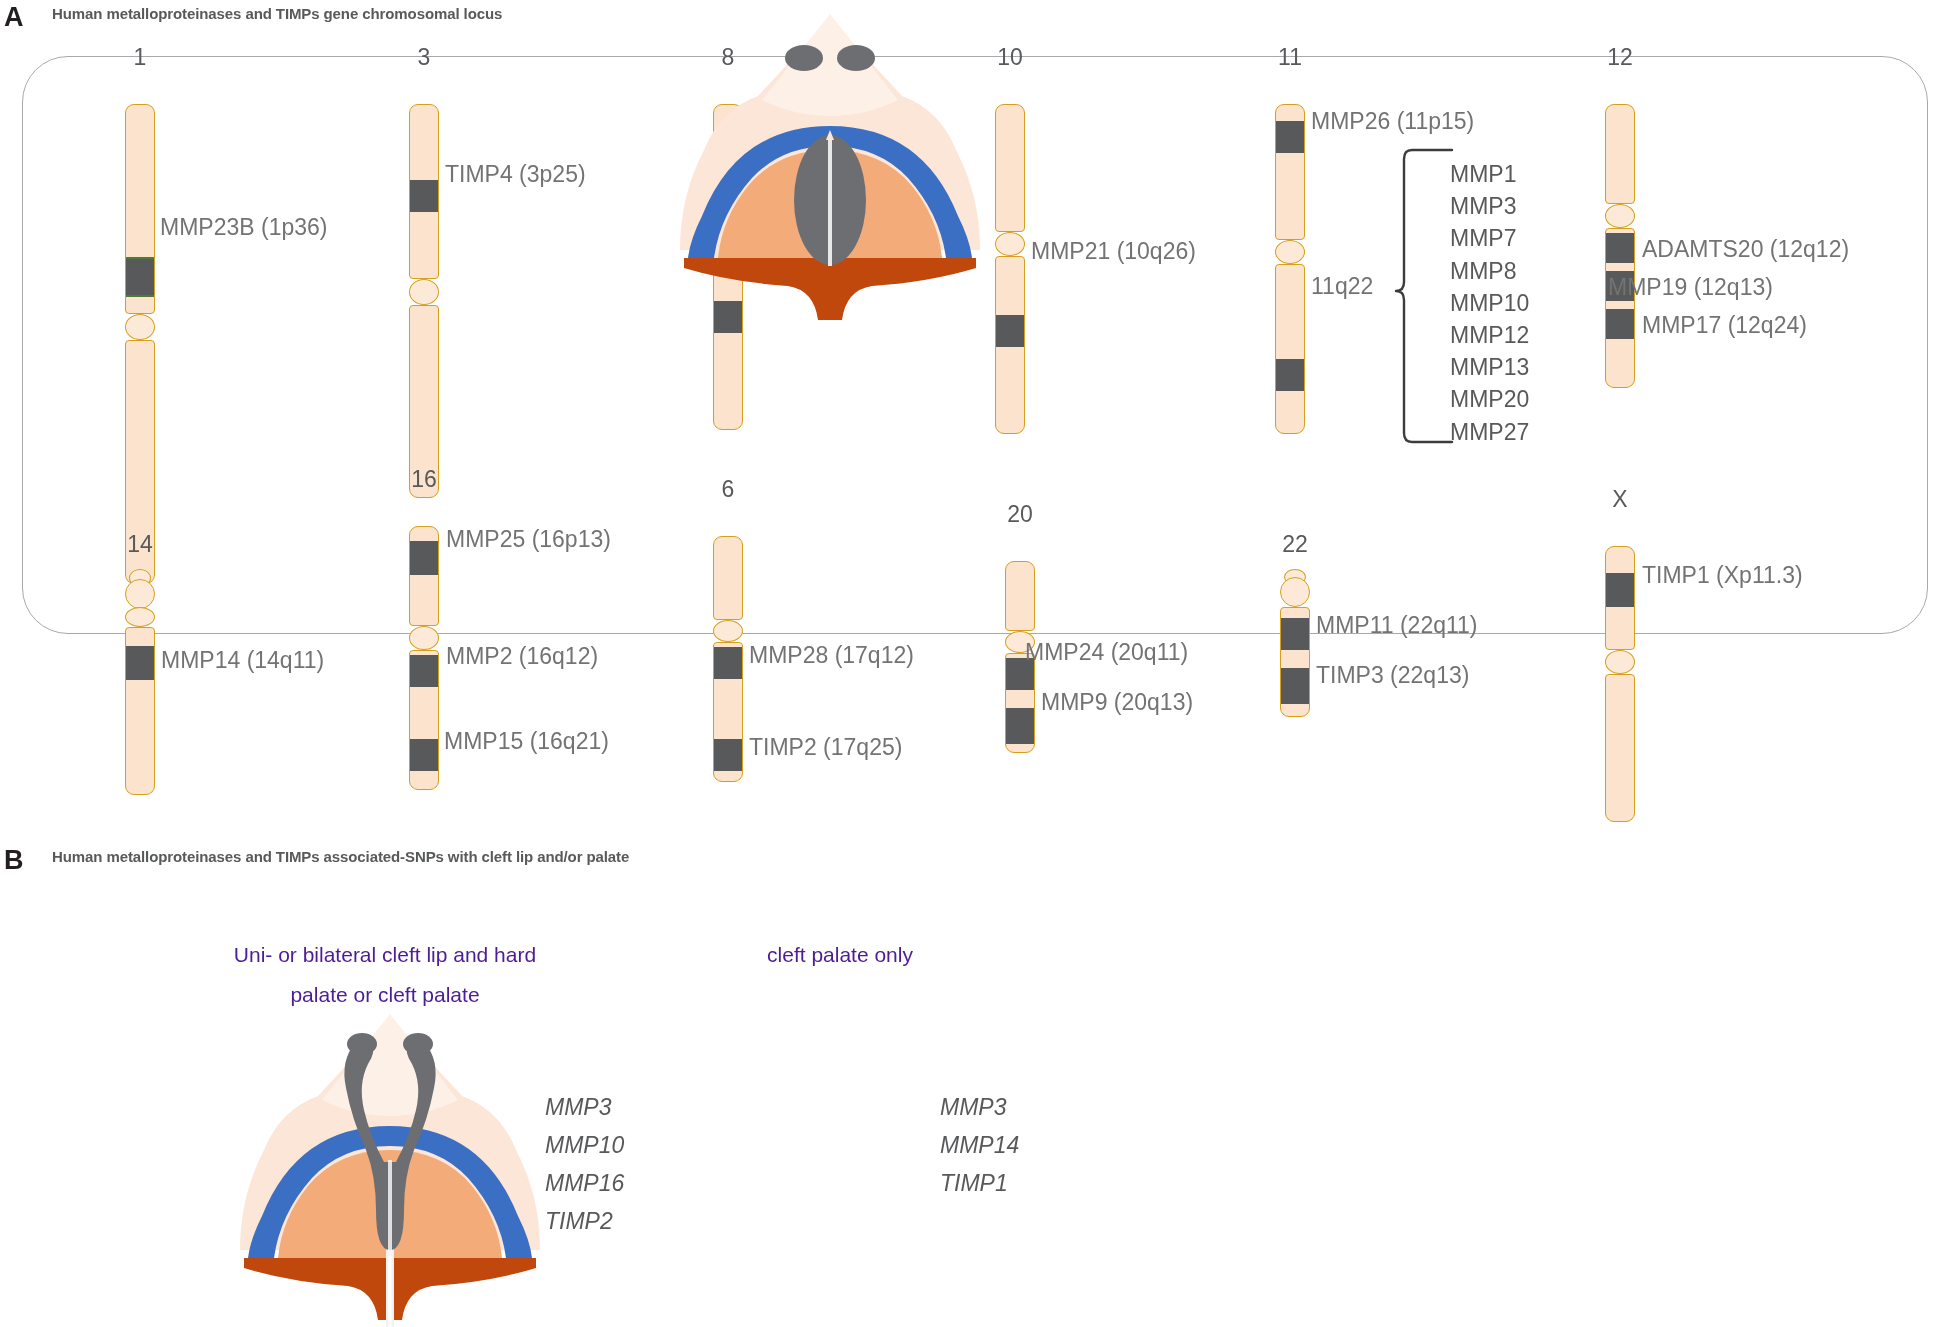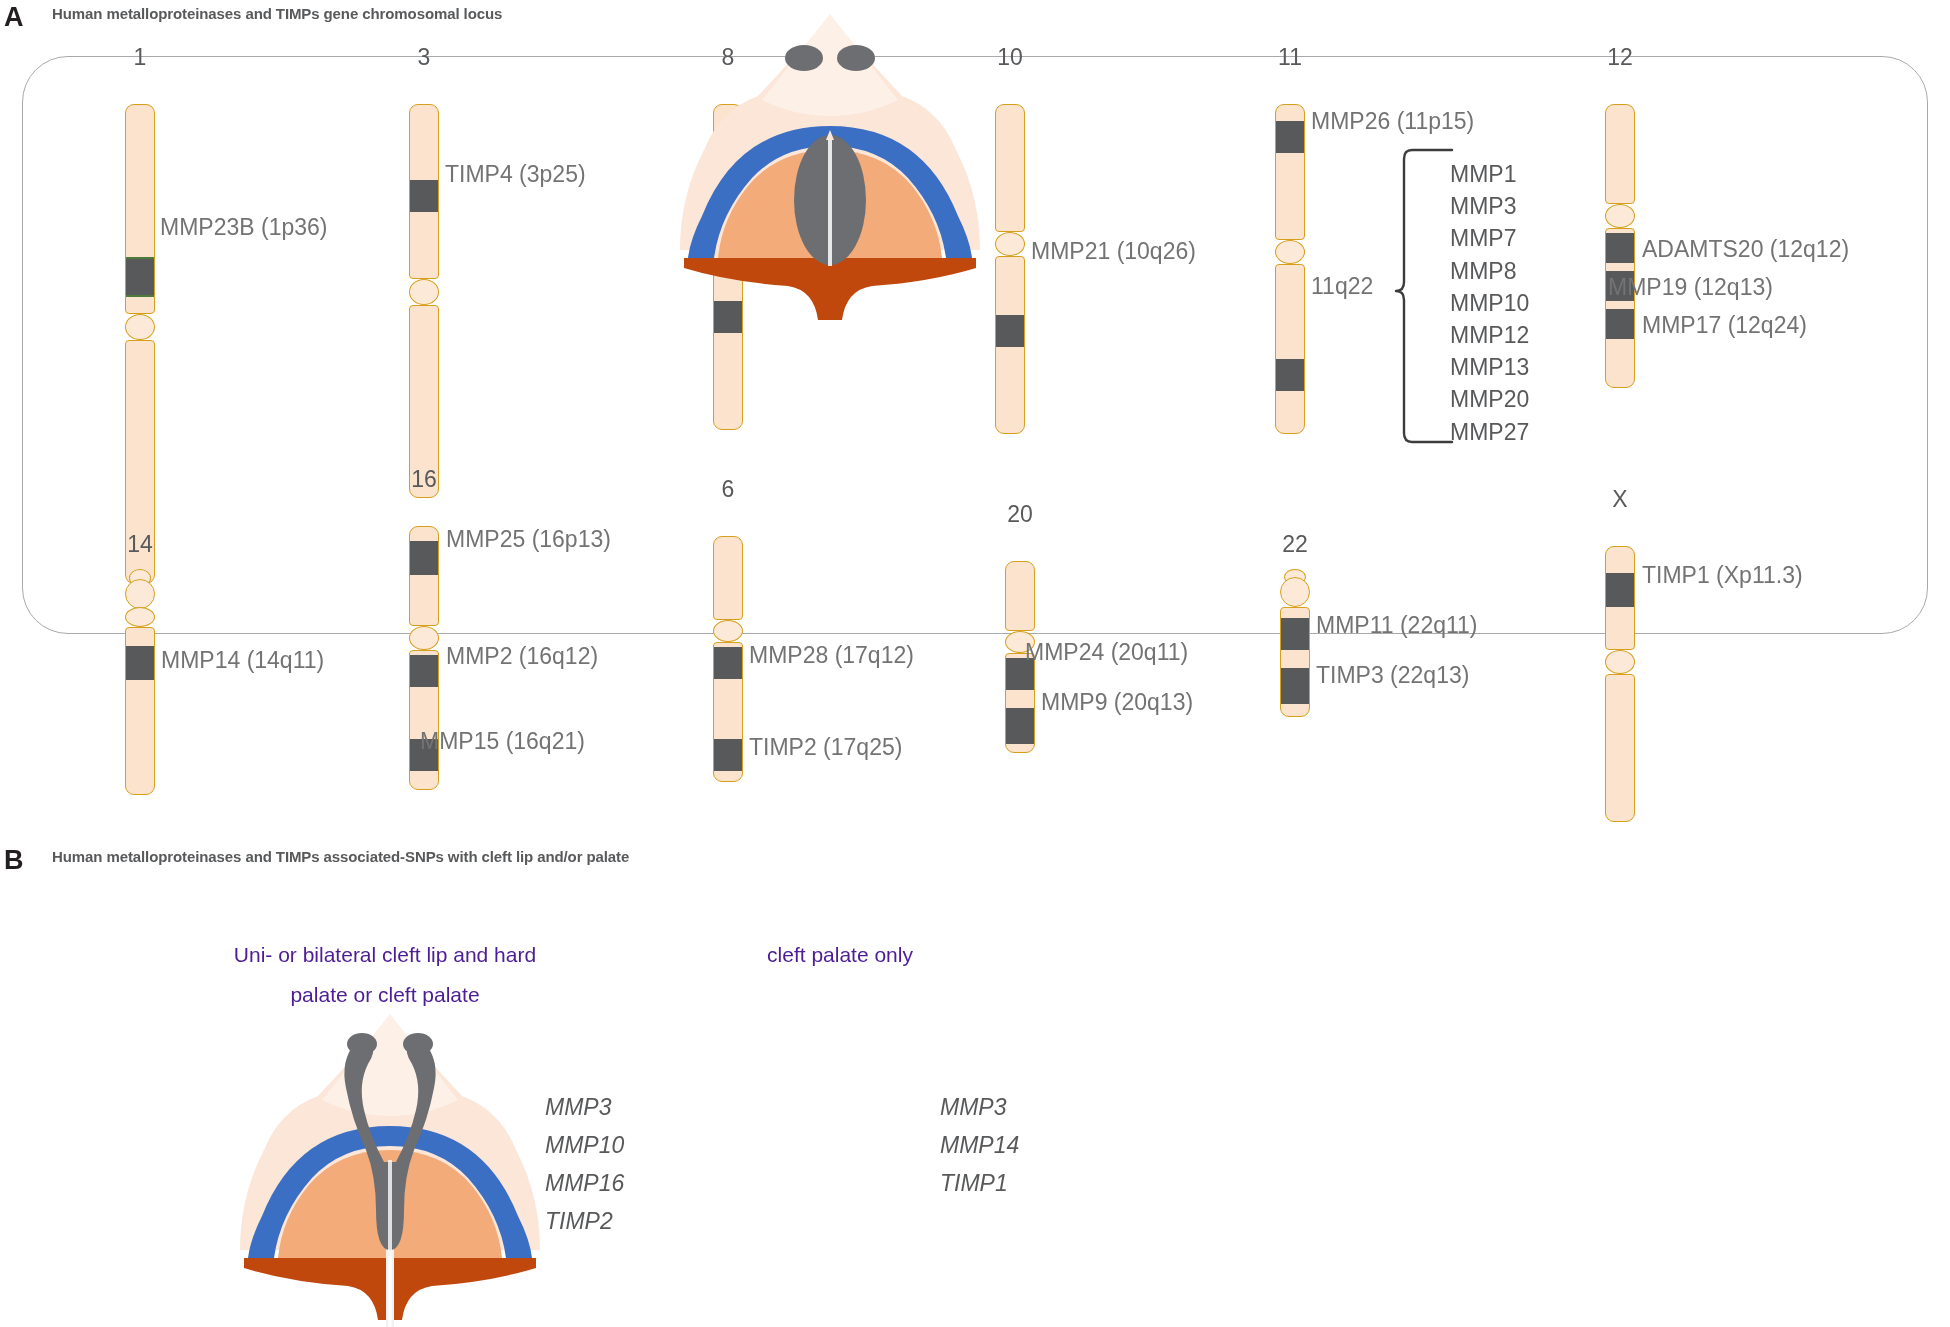--- a/index.html
+++ b/index.html
@@ -229,21 +229,21 @@
       <div class="band" style="top:14px; height:34px;"></div>
     </div>
     <div class="cent" style="top:126px; height:24px;"></div>
     <div class="arm bottom" style="top:150px; height:140px;">
       <div class="band" style="top:4px;  height:32px;"></div>
       <div class="band" style="top:88px; height:32px;"></div>
     </div>
   </div>
   <div class="glabel" style="left:446px; top:528px;">MMP25 (16p13)</div>
   <div class="glabel" style="left:446px; top:645px;">MMP2 (16q12)</div>
-  <div class="glabel" style="left:420px; top:730px;">MMP15 (16q21)</div>
+  <div class="glabel" style="left:444px; top:730px;">MMP15 (16q21)</div>
 
   <div class="chrom" style="left:713px; top:510px; width:30px; height:290px;">
     <div class="chrom-num" style="top:-34px;">6</div>
     <div class="arm top" style="top:26px; height:84px;"></div>
     <div class="cent" style="top:110px; height:22px;"></div>
     <div class="arm bottom" style="top:132px; height:140px;">
       <div class="band" style="top:4px;  height:32px;"></div>
       <div class="band" style="top:96px; height:32px;"></div>
     </div>
   </div>

